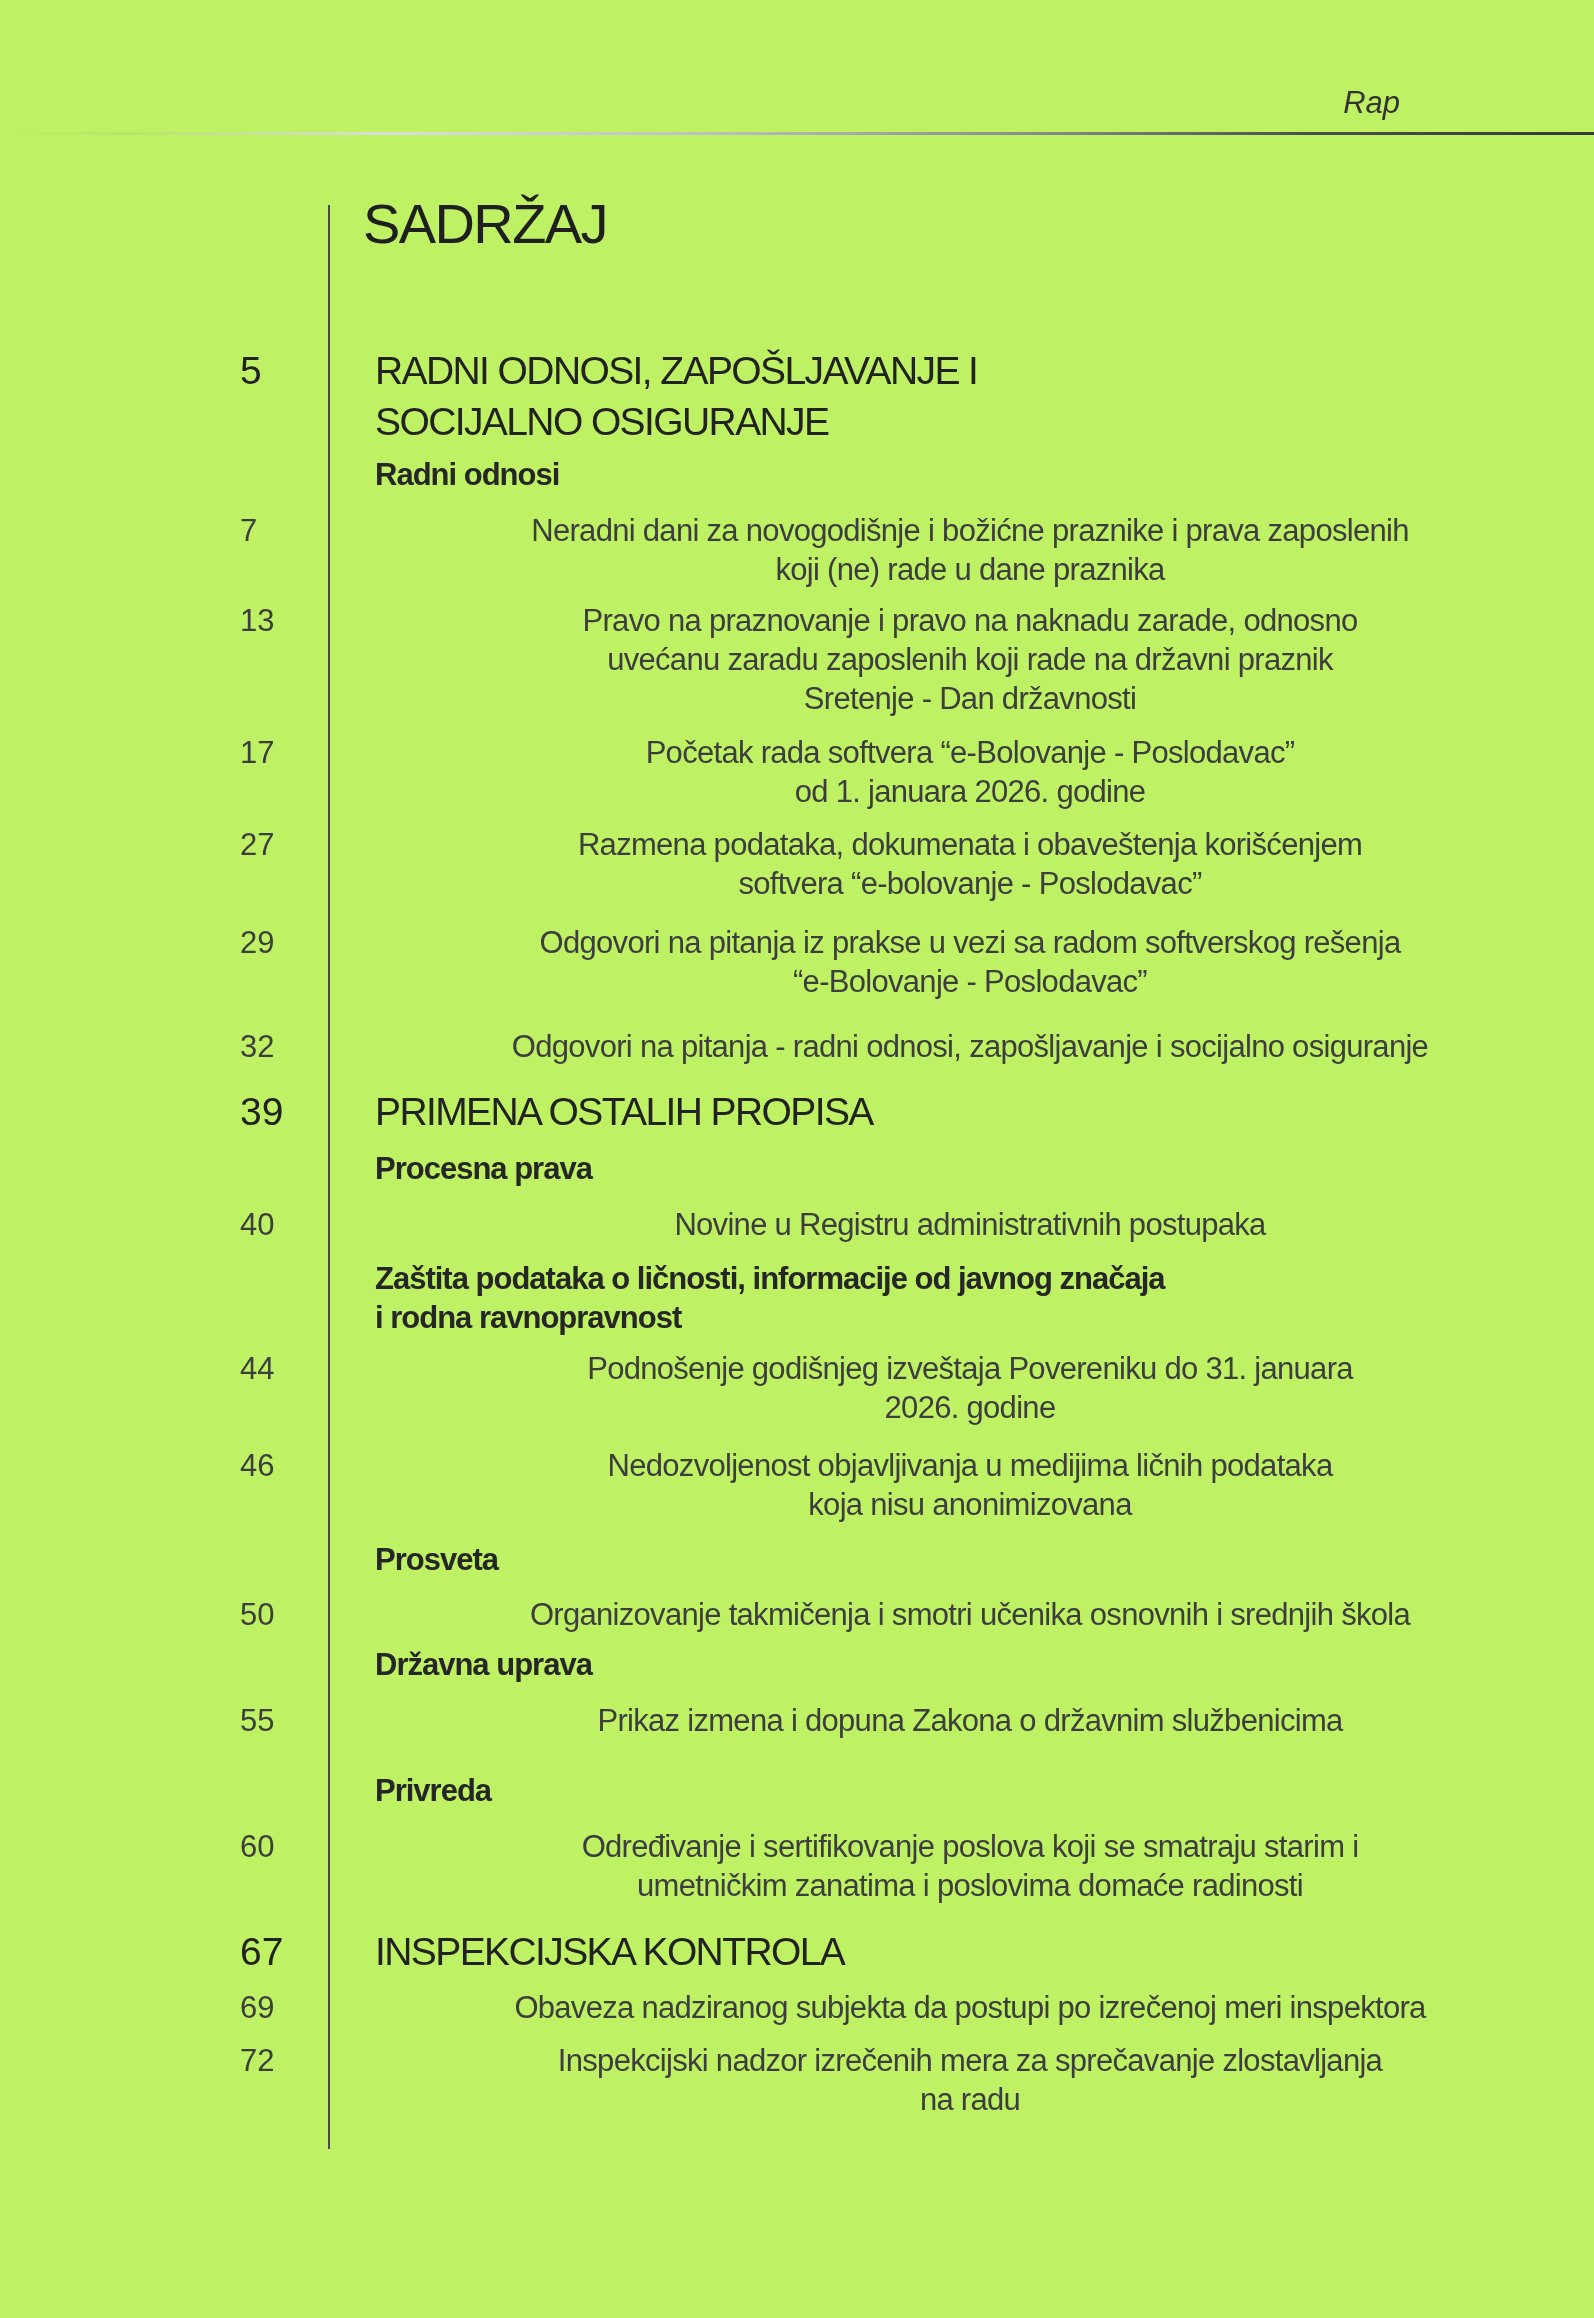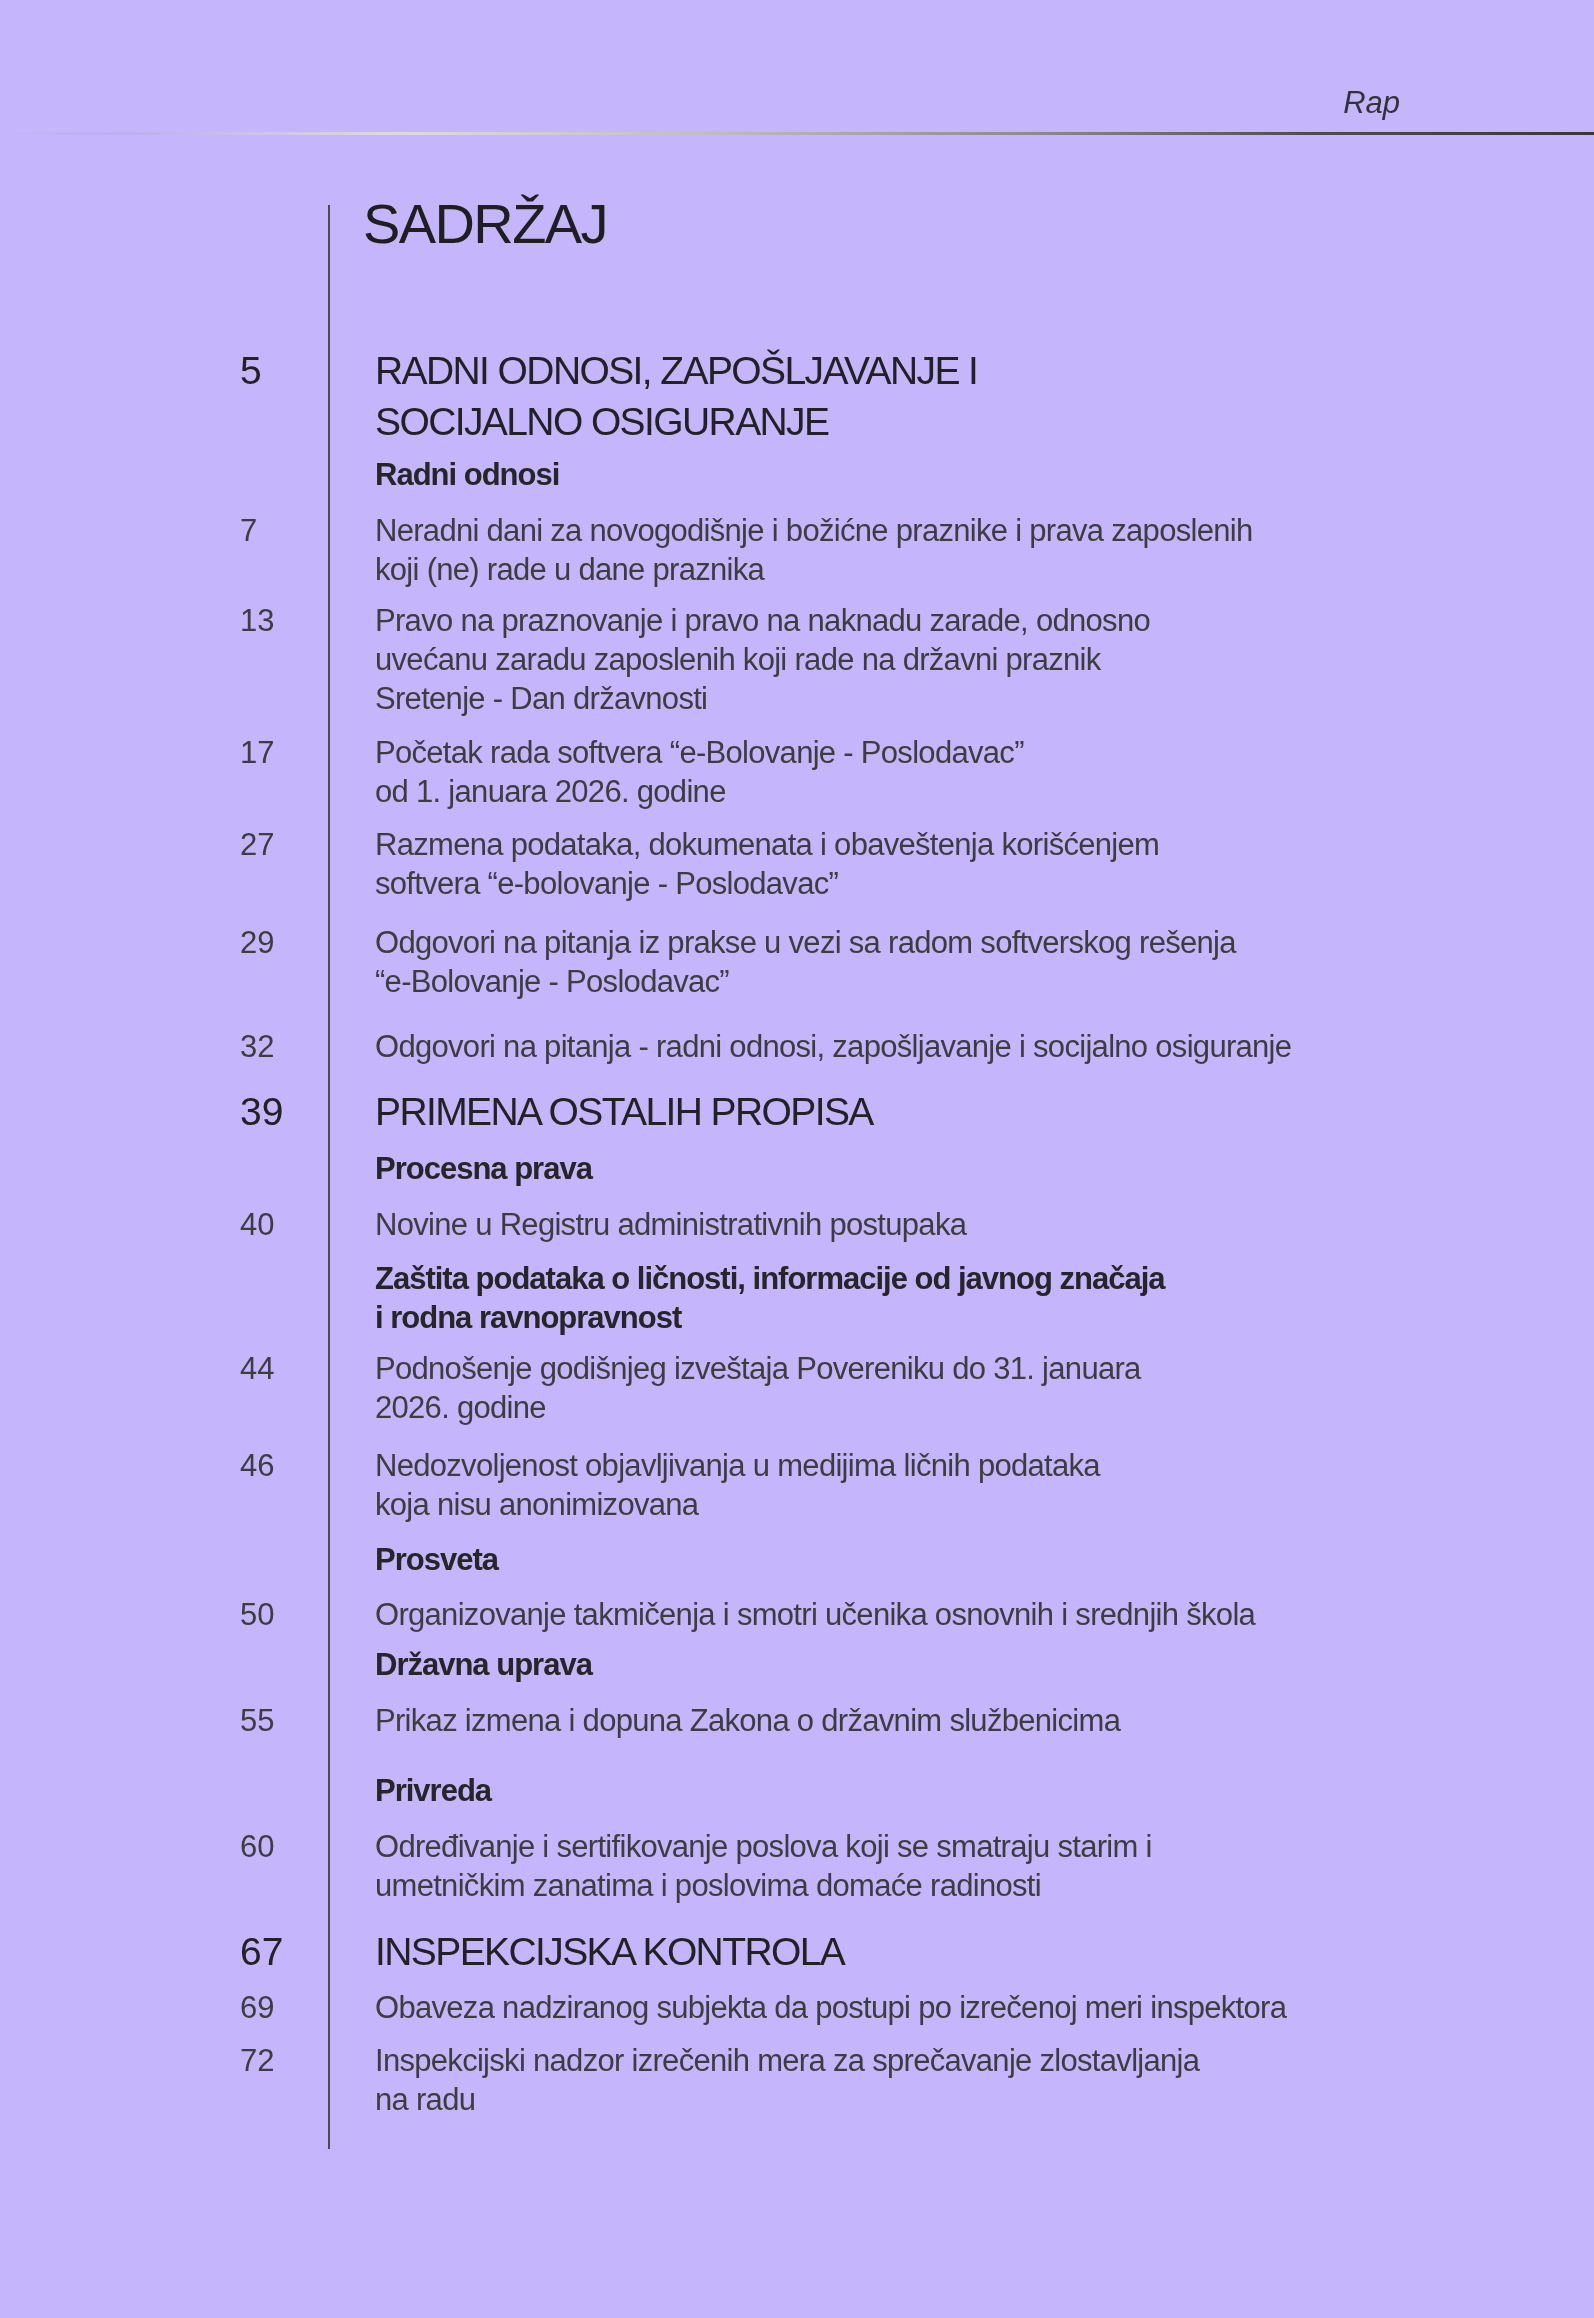--- a/index.html
+++ b/index.html
@@ -1,19 +1,19 @@
 <!DOCTYPE html>
 <html style="font-size:13px"><head>
 <meta charset="utf-8">
 <style>
   html,body{margin:0;padding:0;background:#e9e9e9;}
   .page{
     position:relative;
     width:1594px;height:2319px;
-    background:#c4b5fd;
+    background:#bef264;
     font-family:"Liberation Sans", sans-serif;
     overflow:hidden;
   }
   .running-head{
     position:absolute;top:87px;right:194px;
     font-size:31px;line-height:1;font-style:italic;font-weight:400;
     color:#333333;
   }
   .header-rule{
     position:absolute;top:132px;left:0;width:1594px;height:2.5px;
@@ -37,21 +37,21 @@
     margin:0 0 0 123px;
     font-size:56px;line-height:62px;letter-spacing:-1.6px;
     font-weight:400;color:#1f1f1f;
     white-space:nowrap;
   }
   .row{display:flex;align-items:baseline;margin-top:14.7px;}
   .num{flex:0 0 135px;width:135px;}
   .lines{flex:1 1 auto;min-width:0;}
   .ln{white-space:nowrap;}
   .entry .num{font-size:31px;line-height:39px;color:#3d3d3d;}
-  .entry .ln{font-size:31px;line-height:39px;color:#3d3d3d;letter-spacing:-0.7px;}
+  .entry .ln{font-size:31px;line-height:39px;color:#3d3d3d;letter-spacing:-0.7px;text-align:center;}
   .sub .ln{font-size:31px;line-height:39px;font-weight:700;color:#262626;letter-spacing:-1px;}
   .section .num{font-size:39px;line-height:51px;color:#222222;}
   .section .ln{font-size:39px;line-height:51px;color:#222222;letter-spacing:-1.6px;}
 </style>
 </head>
 <body>
 
 <div class="page">
 
   <div class="running-head">Rap</div>

